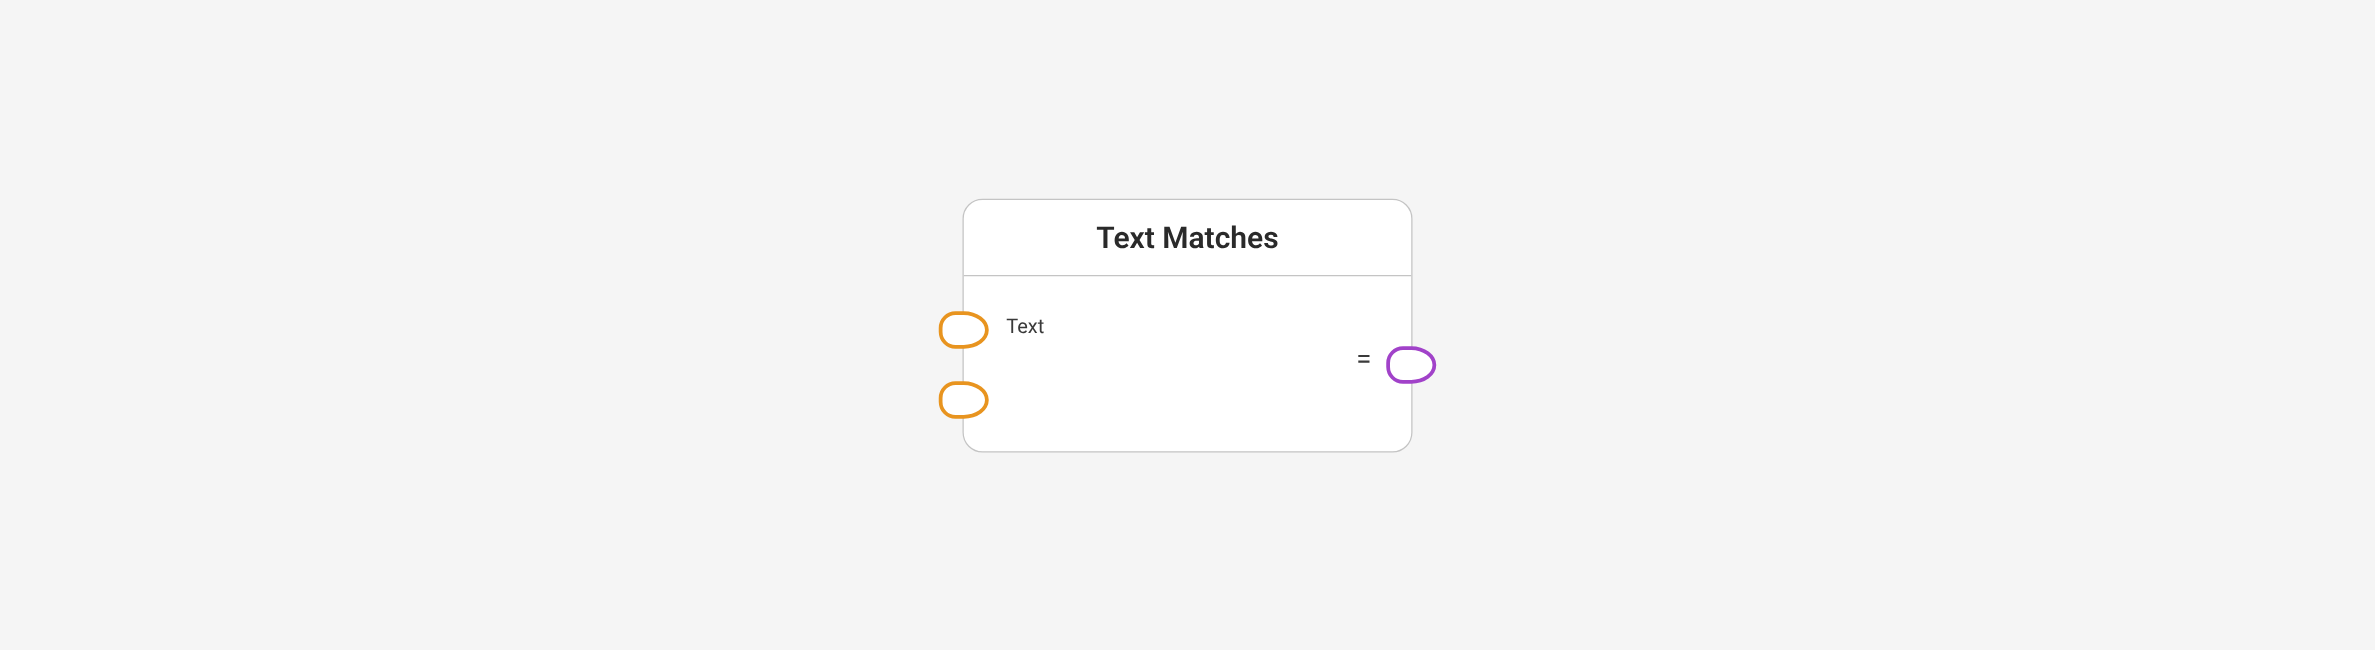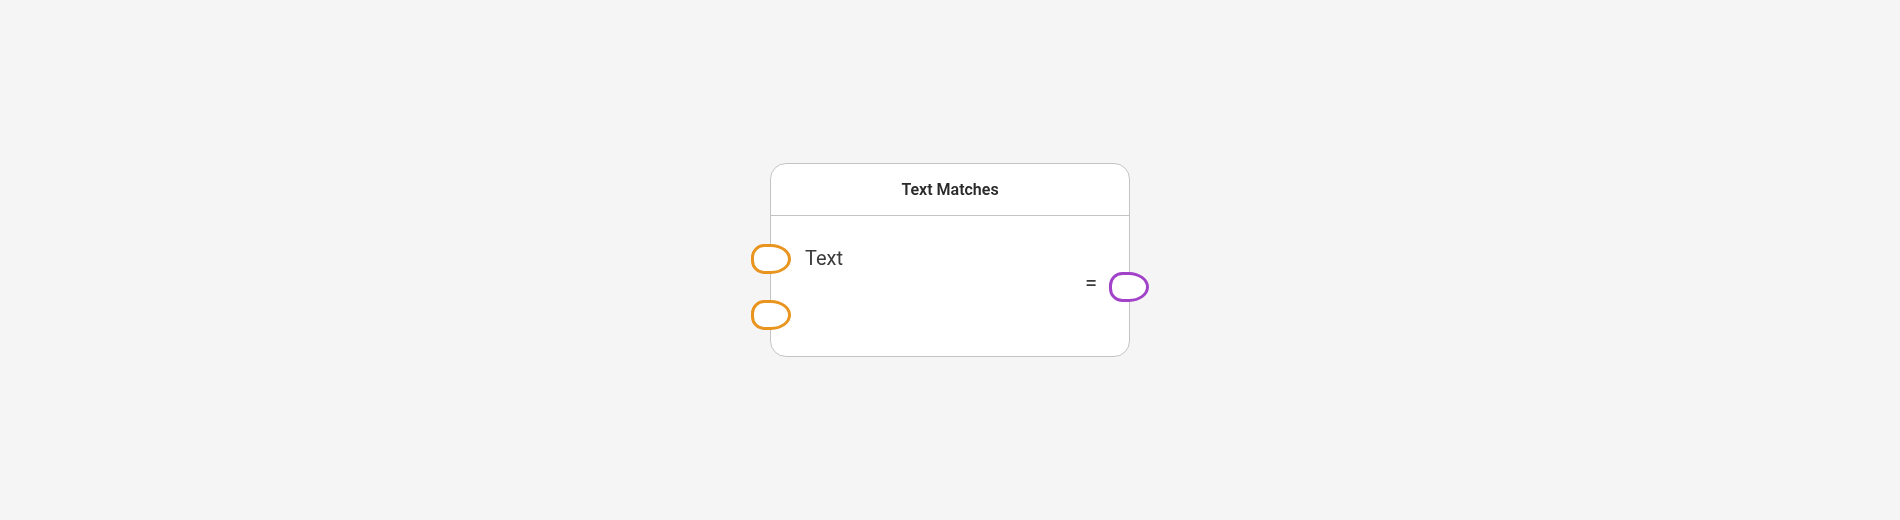--- a/index.html
+++ b/index.html
@@ -23,36 +23,36 @@
       width: 360px;
       background: #ffffff;
       border: 1px solid #c4c4c4;
       border-radius: 16px;
     }
     
     .node-header {
       padding: 16px 24px;
       text-align: center;
       border-bottom: 1px solid #c4c4c4;
-      font-size: 16px;
+      font-size: 24px;
       font-weight: 600;
       color: #2a2a2a;
     }
     
     .node-body {
       position: relative;
       padding: 20px 0;
       min-height: 140px;
     }
     
     .input-row {
       display: flex;
       align-items: center;
       padding: 10px 0 10px 34px;
-      font-size: 20px;
+      font-size: 16px;
       color: #3a3a3a;
     }
     
     .port {
       position: absolute;
       width: 40px;
       height: 30px;
       background: #ffffff;
     }
     

